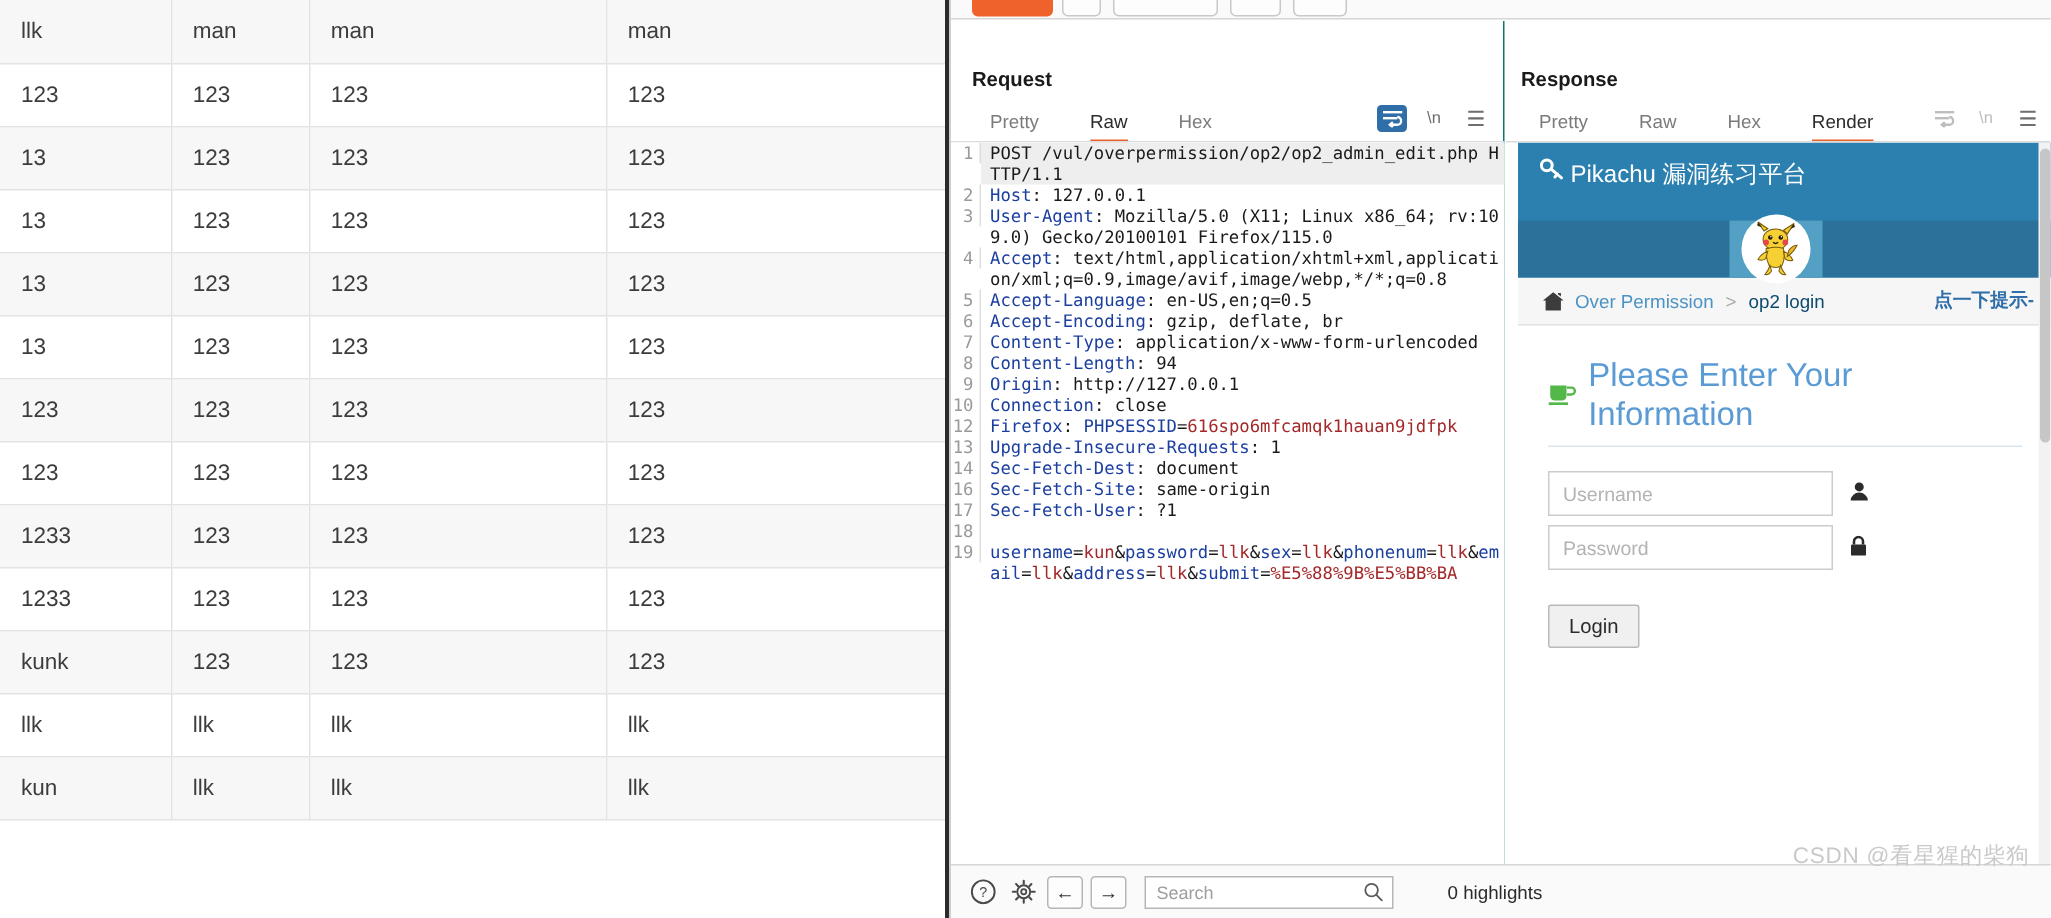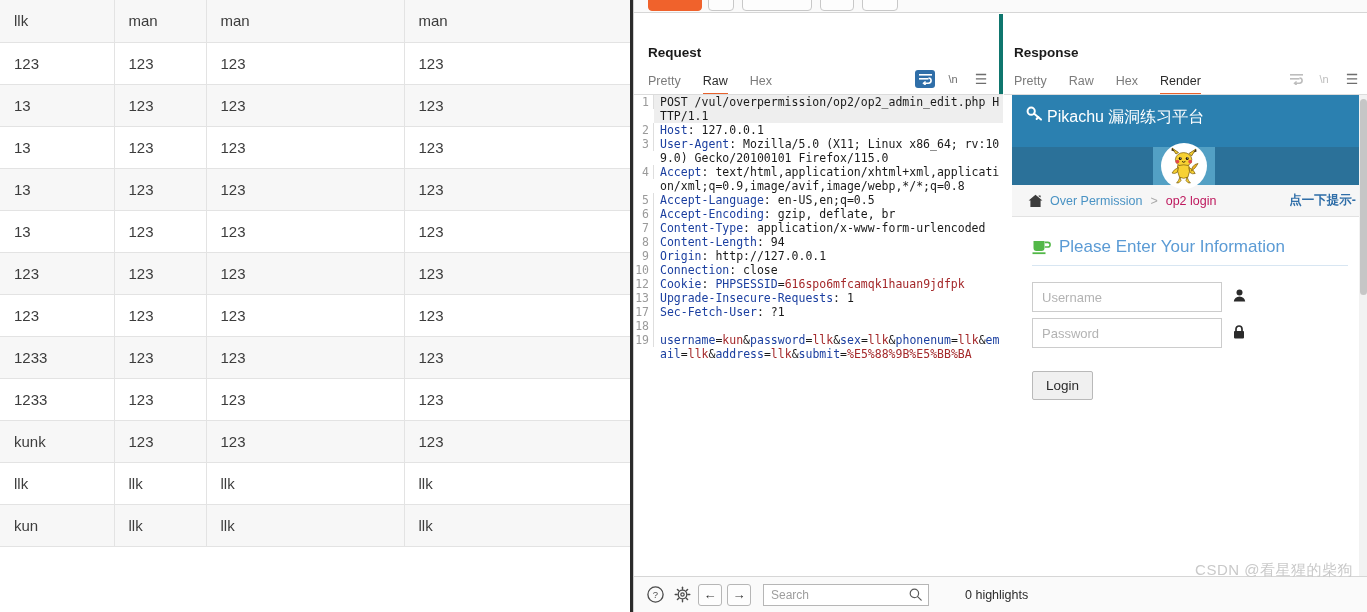--- a/index.html
+++ b/index.html
@@ -105,37 +105,38 @@
     font-size: 13.5px; font-weight: bold; color: #1a1a1a;
     font-family: "Liberation Sans", sans-serif;
   }
   .tabrow { display: flex; align-items: flex-end; height: 25px; }
   .tab {
     font-size: 12.5px; color: #7b7b7b;
     padding: 0 0 5px 0; margin-right: 22px;
     border-bottom: 2px solid transparent;
     font-family: "Liberation Sans", sans-serif;
     white-space: nowrap;
+    margin-left: 12px;
   }
   .tab.active { color: #2b2b2b; border-bottom-color: #e8622c; }
 
   .icon-btn {
     width: 20px; height: 18px;
     display: flex; align-items: center; justify-content: center;
     font-size: 12px; color: #6e6e6e;
   }
   .icon-btn.on { background: #2f6ea8; border-radius: 3px; color: #fff; }
   .icon-btn.dim { color: #bdbdbd; }
 
   
   #request-pane {
     position: absolute; left: 0; top: 14px;
     width: 369px; height: 562px;
     background: #fff;
-    border-right: 4px solid #0f766e;
+    border-right: 1px solid #0f766e;
   }
   #request-head { position: absolute; left: 14px; top: 31px; }
   #request-tabs { position: absolute; left: 14px; top: 56px; width: 340px; }
   #request-tools {
     position: absolute; right: 8px; top: 56px;
     display: flex; align-items: center; gap: 8px;
   }
   #req-tab-underline {
     position: absolute; left: 0; top: 80px;
     width: 369px; height: 1px; background: #dcdcdc;
@@ -228,25 +229,25 @@
     height: 32px;
     background: #f6f6f6;
     border-bottom: 1px solid #e2e2e2;
     display: flex; align-items: center;
     padding: 0 12px 0 16px;
     font-size: 12.5px;
   }
   .pk-crumb .home { margin-right: 7px; color: #3c3c3c; font-size: 14px; display:flex; }
   .pk-crumb a { color: #4a93c4; text-decoration: none; }
   .pk-crumb .sep { margin: 0 8px; color: #a9a9a9; }
-  .pk-crumb .cur { color: #be185d; }
+  .pk-crumb .cur { color: #0c4a6e; }
   .pk-crumb .tip { margin-left: auto; color: #2f6ea8; font-weight: bold; font-size: 12.5px; }
   .pk-body { padding: 20px 20px 0 20px; }
   .pk-formtitle {
-    color: #5b9bd5; font-size: 17px;
+    color: #5b9bd5; font-size: 22px;
     display: flex; align-items: center; gap: 8px;
     padding-bottom: 8px;
     border-bottom: 1px solid #d8e6f2;
     margin-bottom: 16px;
   }
   .pk-field { display: flex; align-items: center; margin-bottom: 6px; }
   .pk-input {
     width: 190px; height: 30px;
     border: 1px solid #cccccc; background: #fff;
     padding: 0 9px; font-size: 13px; color: #333;
@@ -515,25 +516,33 @@
           <div class="cline">
             <div class="gutter">9</div>
             <div class="ctext"><span class="hdr">Origin</span><span class="val">: http://127.0.0.1</span></div>
           </div>
           <div class="cline">
             <div class="gutter">10</div>
             <div class="ctext"><span class="hdr">Connection</span><span class="val">: close</span></div>
           </div>
           <div class="cline">
             <div class="gutter">12</div>
-            <div class="ctext"><span class="hdr">Cookie</span><span class="val">: </span><span class="blu">PHPSESSID</span><span class="val">=</span><span class="red">616spo6mfcamqk1hauan9jdfpk</span></div>
+            <div class="ctext"><span class="hdr">Firefox</span><span class="val">: </span><span class="blu">PHPSESSID</span><span class="val">=</span><span class="red">616spo6mfcamqk1hauan9jdfpk</span></div>
           </div>
           <div class="cline">
             <div class="gutter">13</div>
             <div class="ctext"><span class="hdr">Upgrade-Insecure-Requests</span><span class="val">: 1</span></div>
+          </div>
+          <div class="cline">
+            <div class="gutter">14</div>
+            <div class="ctext"><span class="hdr">Sec-Fetch-Dest</span><span class="val">: document</span></div>
+          </div>
+          <div class="cline">
+            <div class="gutter">16</div>
+            <div class="ctext"><span class="hdr">Sec-Fetch-Site</span><span class="val">: same-origin</span></div>
           </div>
           <div class="cline">
             <div class="gutter">17</div>
             <div class="ctext"><span class="hdr">Sec-Fetch-User</span><span class="val">: ?1</span></div>
           </div>
           <div class="cline">
             <div class="gutter">18</div>
             <div class="ctext"><span class="val"></span></div>
           </div>
           <div class="cline">

